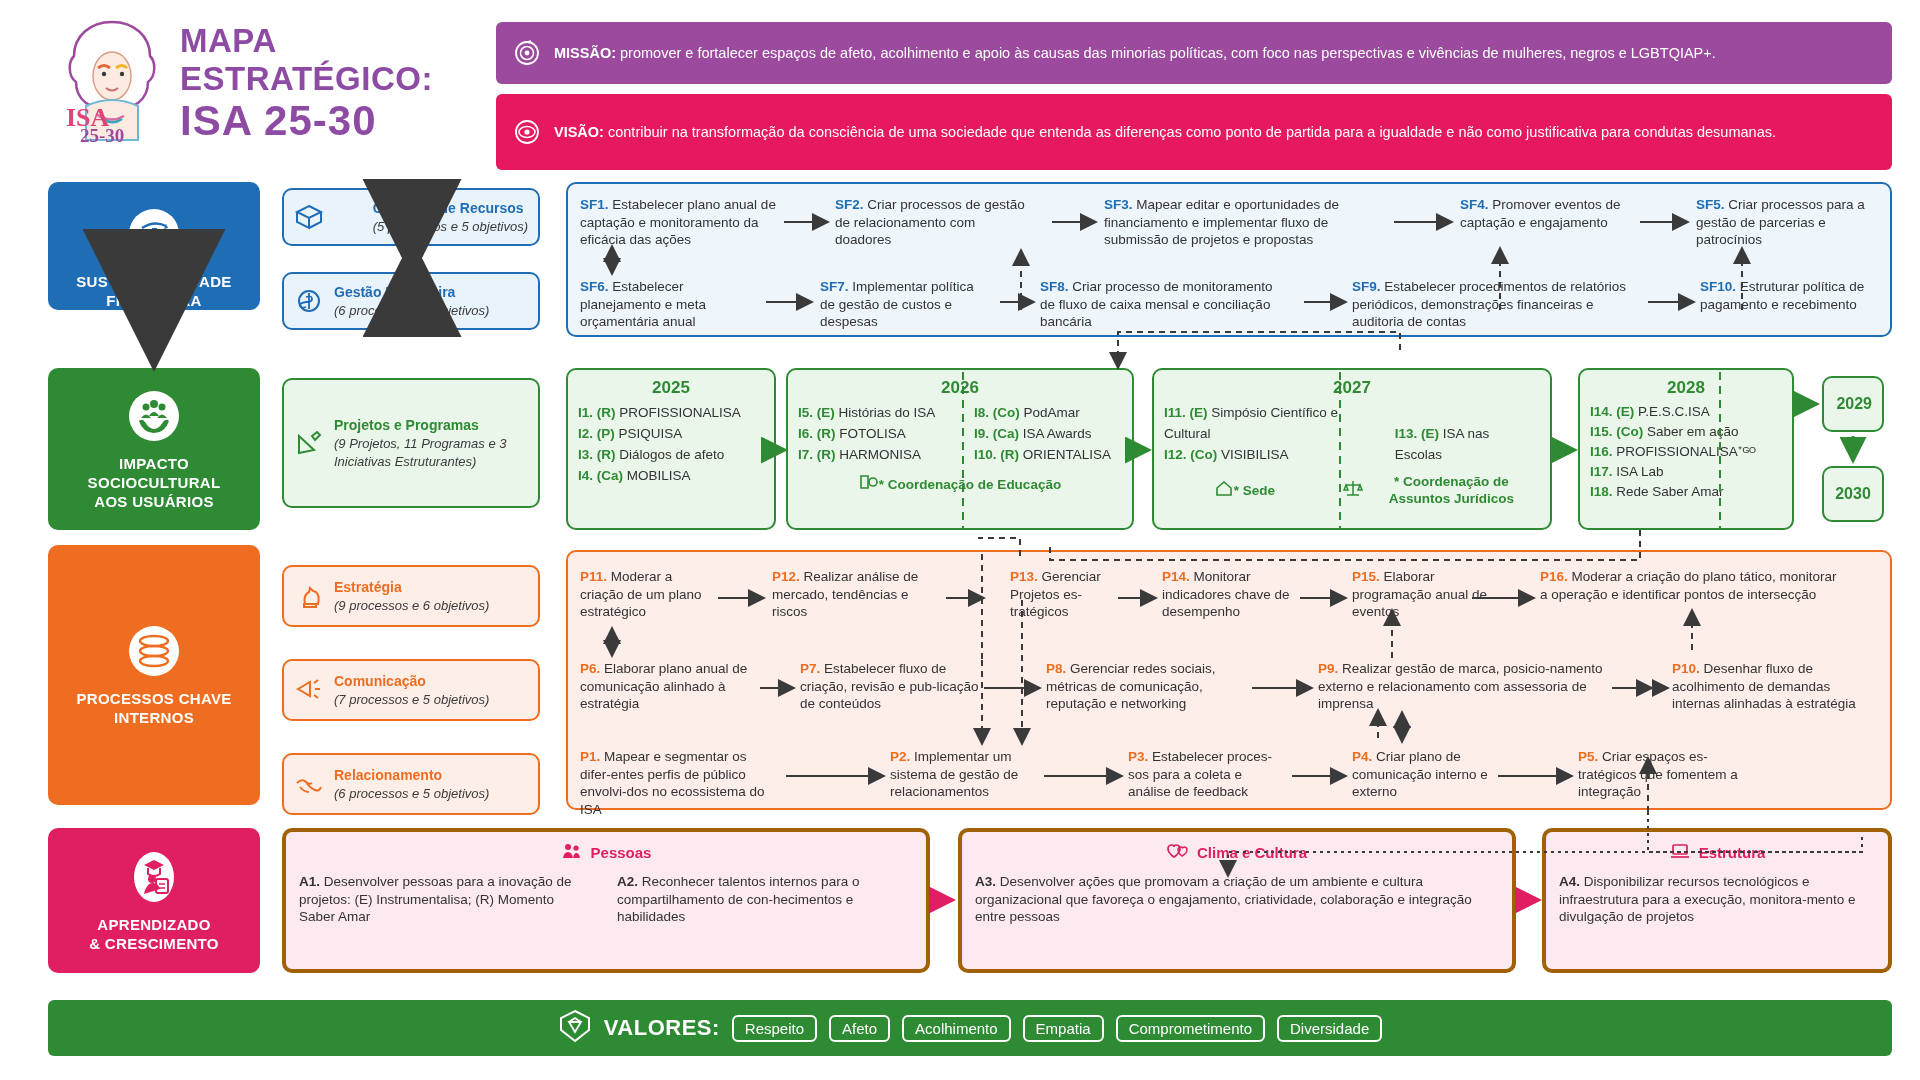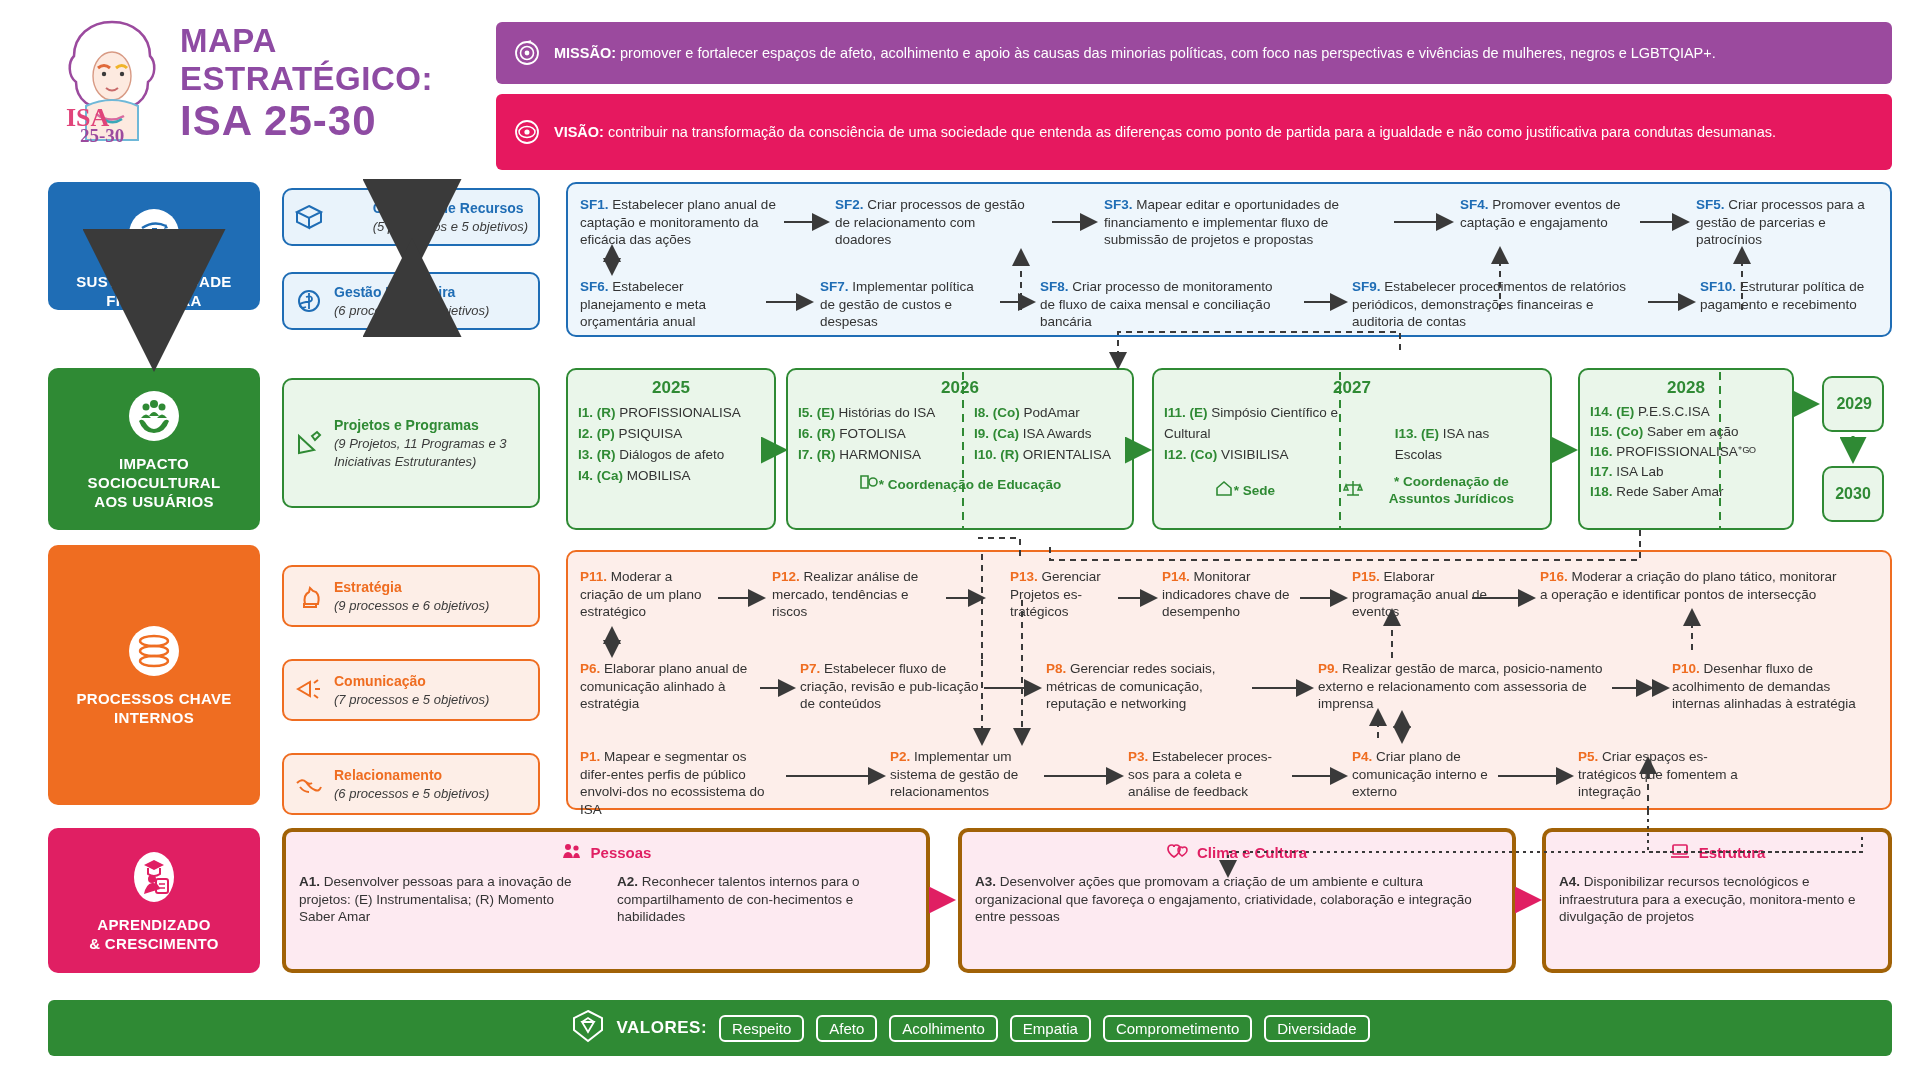--- a/index.html
+++ b/index.html
@@ -118,21 +118,21 @@
   #acard-pessoas   { left: 282px; top: 828px; width: 648px; height: 145px; }
   #acard-clima     { left: 958px; top: 828px; width: 558px; height: 145px; }
   #acard-estrutura { left: 1542px; top: 828px; width: 350px; height: 145px; }
 
   
   #values-bar {
     left: 48px; top: 1000px; width: 1844px; height: 56px;
     background: #2f8a34; border-radius: 6px;
     display: flex; align-items: center; justify-content: center; gap: 12px;
   }
-  #values-bar .vlabel { color: #fff; font-weight: 800; font-size: 17px; letter-spacing: .5px; }
+  #values-bar .vlabel { color: #fff; font-weight: 800; font-size: 22px; letter-spacing: .5px; }
   .vchip {
     border: 2px solid #fff; border-radius: 6px; color: #fff;
     padding: 3px 11px; font-size: 15px;
   }
 
   
   #arrows { left: 0; top: 0; width: 1920px; height: 1080px; pointer-events: none; }
 </style>
 </head>
 <body>

